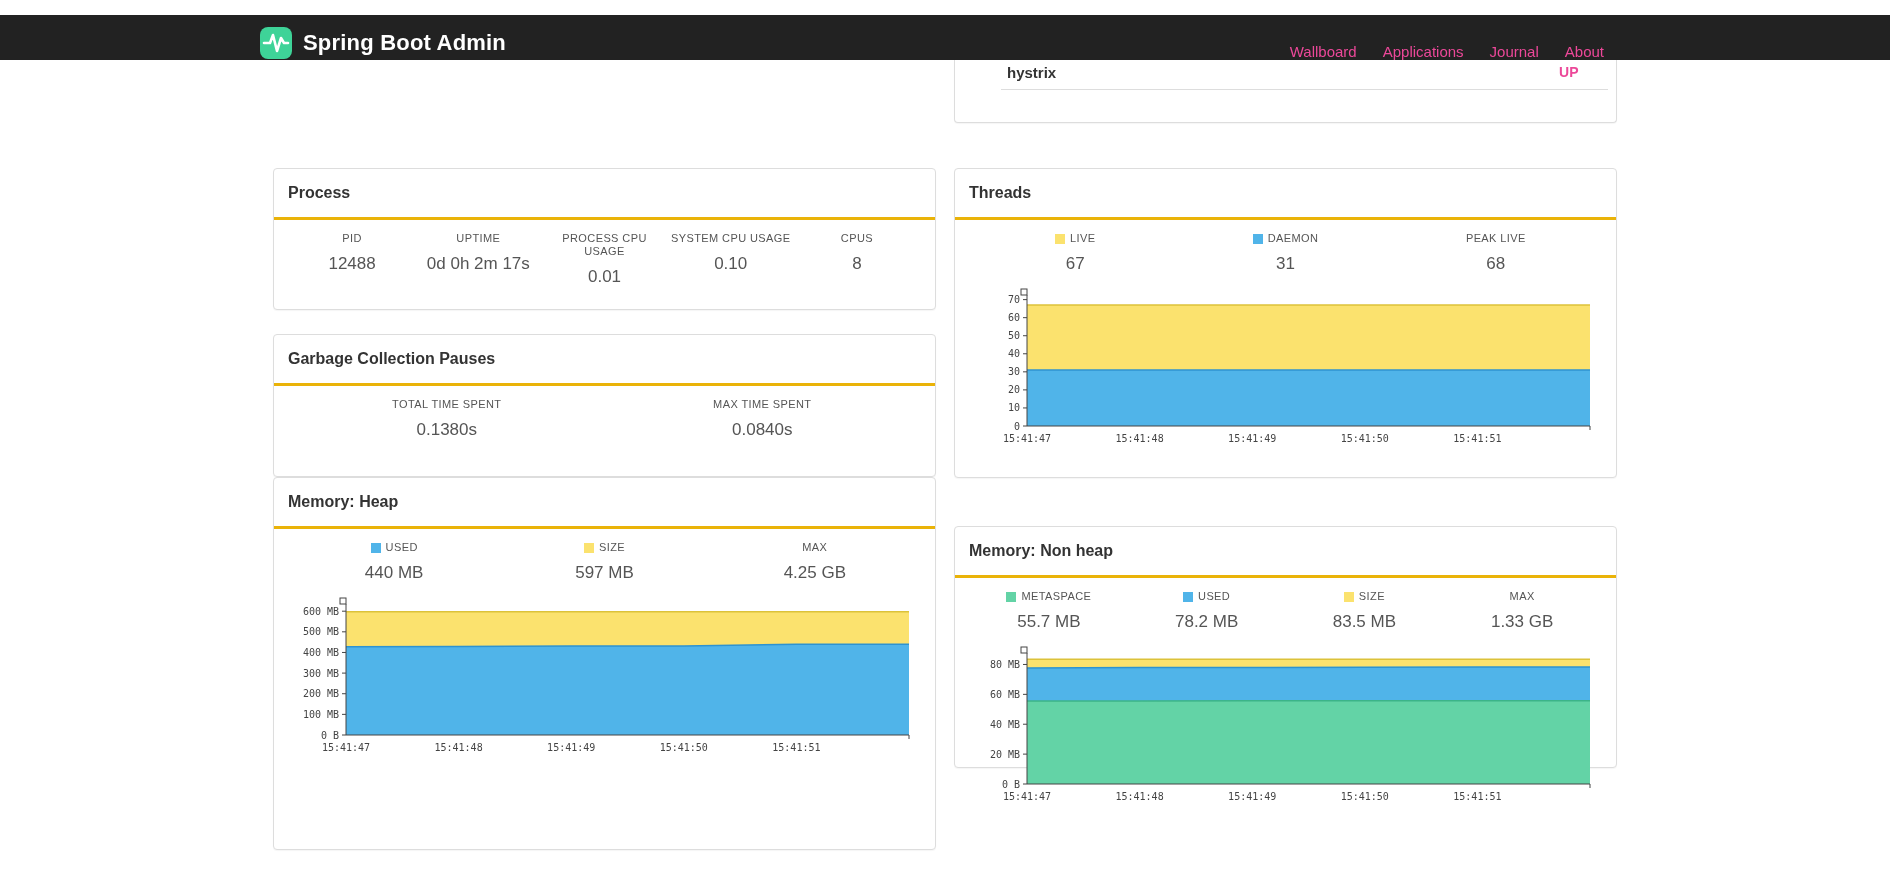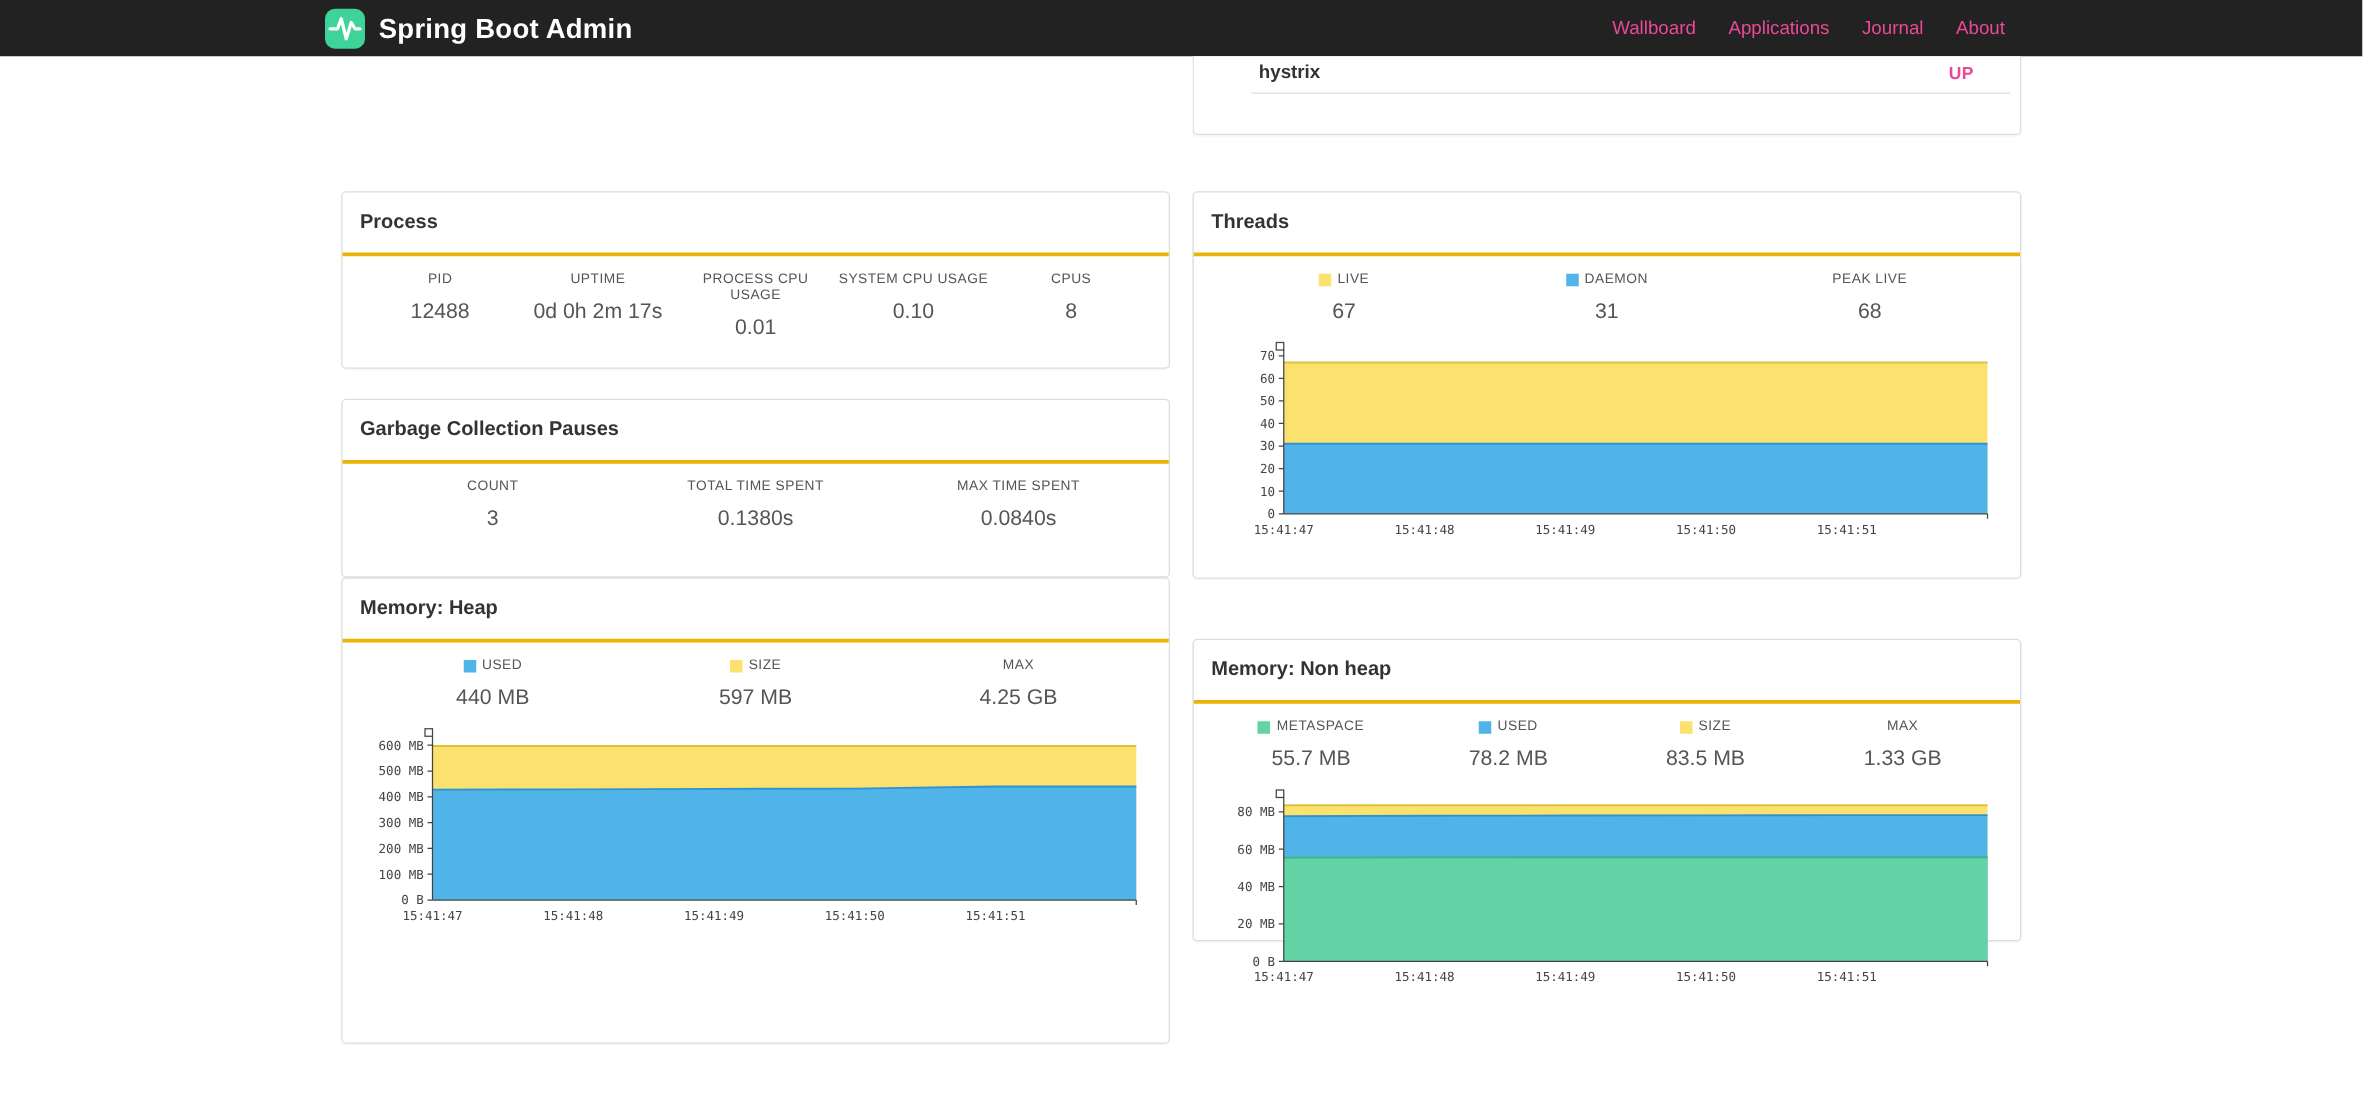--- a/index.html
+++ b/index.html
@@ -1,40 +1,40 @@
 <!DOCTYPE html>
 <html><head>
 <meta charset="utf-8">
 <style>
   *{box-sizing:border-box;margin:0;padding:0}
   html,body{width:1890px;height:892px;overflow:hidden;background:#fff;
     font-family:"Liberation Sans",sans-serif;color:#555}
 
   
   .navbar{height:45px;background:#222}
-  .nav-inner{width:1344px;height:100%;margin:0 auto;display:flex;align-items:center}
+  .nav-inner{width:1344px;height:100%;margin:15px auto;display:flex;align-items:flex-end}
   .brand{display:flex;align-items:center;gap:10px;margin-left:-14px;cursor:pointer;text-decoration:none}
   .brand-title{color:#fff;font-size:22px;font-weight:700;letter-spacing:.2px}
   .brand-icon svg{display:block}
   .nav-links{margin-left:auto;display:flex;align-items:center}
   .nav-links a{color:#ec4899;font-size:15px;padding:0 13px;text-decoration:none;cursor:pointer}
 
   
   .cols{width:1344px;margin:0 auto;display:flex;gap:18px}
   .col{width:663px;display:flex;flex-direction:column}
 
   .panel{background:#fff;border:1px solid #ddd;border-radius:4px;
     box-shadow:0 1px 1px rgba(0,0,0,.04);display:flex;flex-direction:column}
   .panel-heading{padding:14px 14px;font-size:16px;font-weight:700;color:#333;
     border-bottom:3px solid #eab308;line-height:20px}
 
   
   .p-health{height:63px;border-top:none;border-radius:0 0 4px 4px;overflow:hidden}
   .health-row{margin:0 8px 0 46px;padding:4px 29px 8px 6px;border-bottom:1px solid #ddd;
-    display:flex;justify-content:space-between;align-items:flex-end}
+    display:flex;justify-content:space-between;align-items:flex-start}
   .health-name{font-weight:700;font-size:15px;color:#333}
   .health-status{font-weight:700;font-size:14px;letter-spacing:.3px}
 
   .p-process{height:142px;margin-top:108px}
   .p-gc{height:143px;margin-top:24px}
   .p-heap{height:373px;}
   .p-threads{height:310px;margin-top:45px}
   .p-nonheap{height:242px;margin-top:48px}
 
   
@@ -115,26 +115,20 @@
               <div class="stat-value">8</div>
             </div>
           </div>
         </div>
       </section>
 
       <section class="panel p-gc">
         <div class="panel-heading">Garbage Collection Pauses</div>
         <div class="panel-body stats-center">
           <div class="stats-row">
-            <div class="stat">
-              <div class="stat-label">
-                  <span>COUNT</span>
-                </div>
-              <div class="stat-value">3</div>
-            </div>
             <div class="stat">
               <div class="stat-label">
                   <span>TOTAL TIME SPENT</span>
                 </div>
               <div class="stat-value">0.1380s</div>
             </div>
             <div class="stat">
               <div class="stat-label">
                   <span>MAX TIME SPENT</span>
                 </div>

